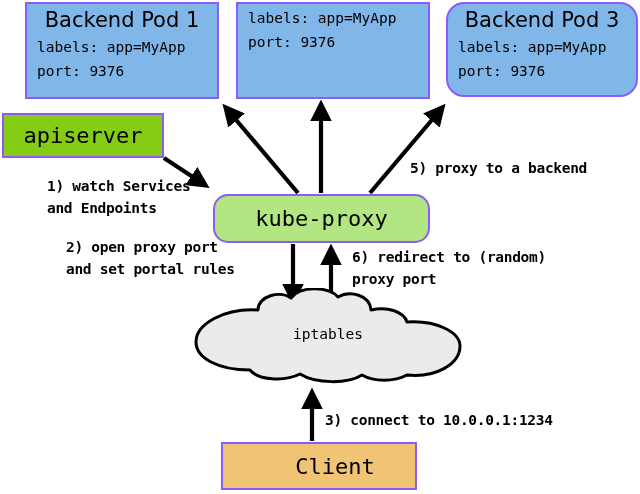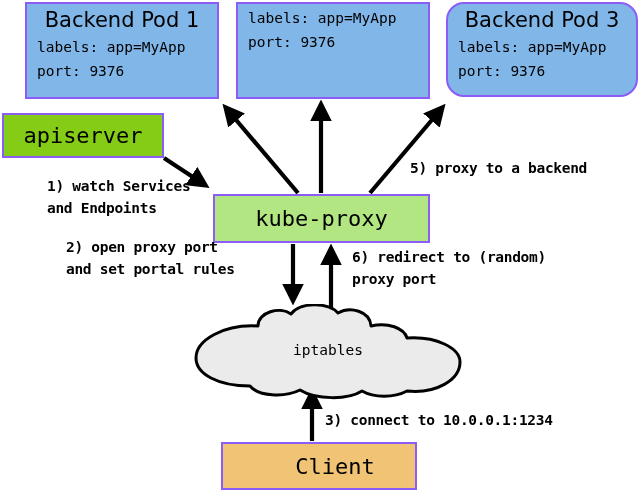--- a/index.html
+++ b/index.html
@@ -69,37 +69,38 @@
     width: 162px;
     height: 45px;
     background: #84cc16;
   }
   #node-kubeproxy {
     left: 213px;
     top: 194px;
     width: 217px;
     height: 49px;
     background: #b2e682;
+    border-radius: 15px;
   }
   #node-client {
     left: 221px;
     top: 442px;
     width: 196px;
     height: 48px;
     background: #f0c375;
     padding-left: 32px;
   }
   #node-pod1 { left: 25px;  top: 2px; width: 194px; height: 97px; }
   #node-pod2 { left: 236px; top: 2px; width: 194px; height: 97px; }
   #node-pod3 { left: 446px; top: 2px; width: 192px; height: 95px; border-radius: 18px; }
 
   #cloud-wrap {
     position: absolute;
     left: 188px;
-    top: 304px;
+    top: 288px;
     width: 280px;
     height: 96px;
     z-index: 2;
   }
   #cloud-label {
     position: absolute;
     left: 0;
     top: 38px;
     width: 280px;
     text-align: center;

